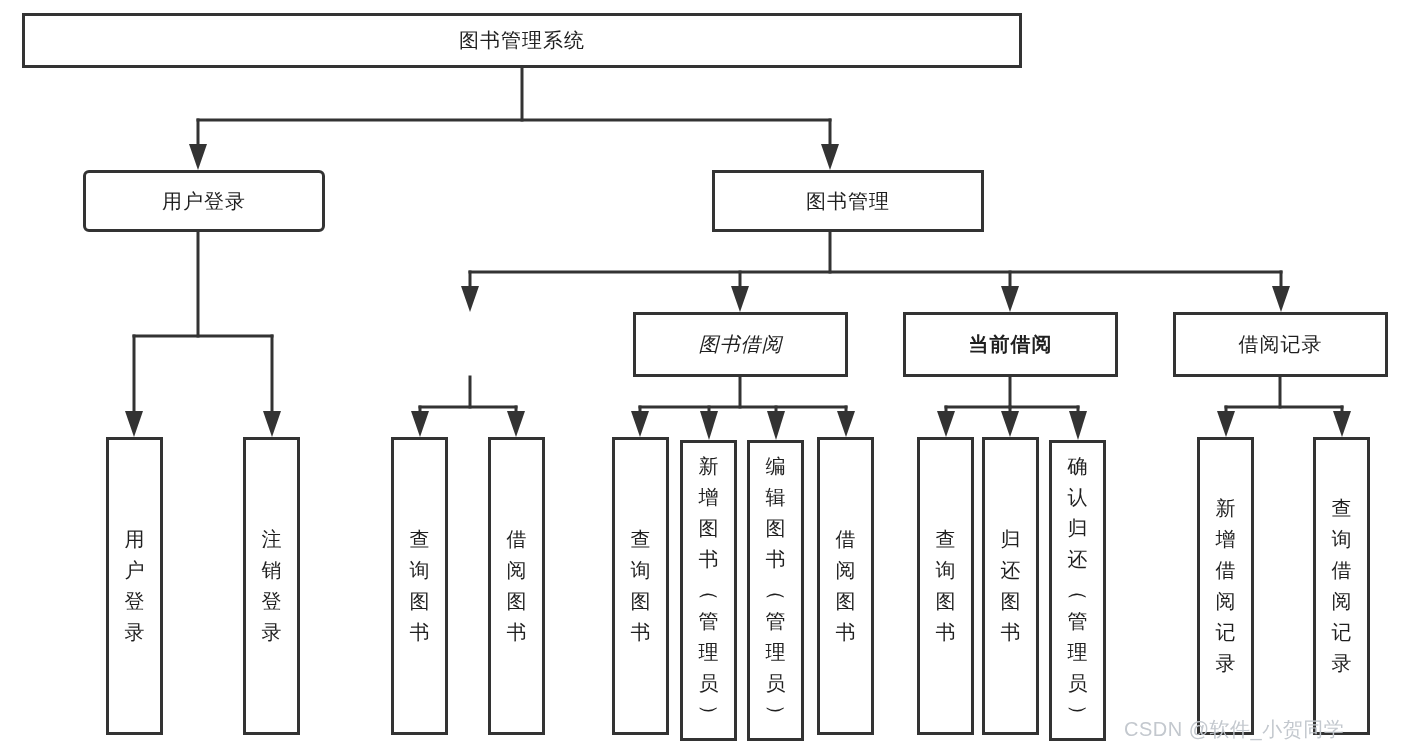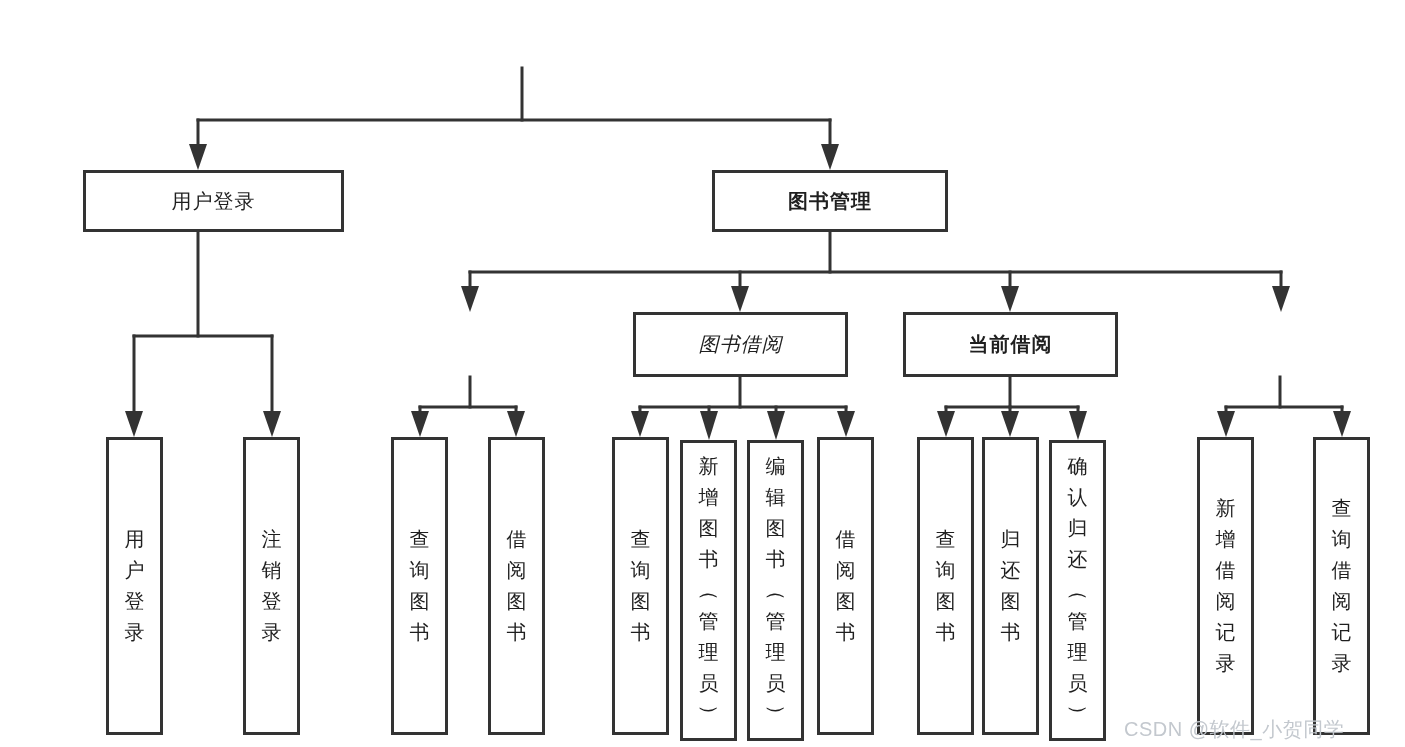--- a/index.html
+++ b/index.html
@@ -16,22 +16,22 @@
     border:3px solid #333333;color:#1f1f1f;
     display:flex;align-items:center;justify-content:center;
     font-size:20px;letter-spacing:1px;
   }
   .hbox{flex-direction:row;}
   .vbox{flex-direction:column;letter-spacing:0;}
   .vc{display:block;line-height:31px;font-size:20px;text-align:center;}
   .vc.rot{transform:rotate(90deg);}
   
   .n-root{left:22px;top:13px;width:1000px;height:55px;}
-  .n-user-login{left:83px;top:170px;width:261px;height:62px;}
-  .n-book-mgmt{left:712px;top:170px;width:236px;height:62px;font-weight:bold;}
+  .n-user-login{left:83px;top:170px;width:242px;height:62px;border-radius:6px;}
+  .n-book-mgmt{left:712px;top:170px;width:272px;height:62px;}
   .n-new-book-rec{left:363px;top:312px;width:215px;height:65px;}
   .n-book-borrow{left:633px;top:312px;width:215px;height:65px;font-style:italic;}
   .n-current-borrow{left:903px;top:312px;width:215px;height:65px;font-weight:bold;}
   .n-borrow-records{left:1173px;top:312px;width:215px;height:65px;}
   .leaf{top:437px;width:57px;height:298px;}
   .leaf.offset{top:440px;height:301px;}
   .n-a1{left:106px;} .n-a2{left:243px;}
   .n-b1{left:391px;} .n-b2{left:488px;}
   .n-c1{left:612px;} .n-c2{left:680px;} .n-c3{left:747px;} .n-c4{left:817px;}
   .n-d1{left:917px;} .n-d2{left:982px;} .n-d3{left:1049px;}
@@ -101,33 +101,39 @@
       <path class="ah" d="M1069 411 L1087 411 L1078 440 Z"></path>
 
     <path class="ln" d="M1280 377 V407"></path>
     <path class="ln" d="M1226 407 H1342"></path>
     <path class="ln" d="M1226 407 V419"></path>
       <path class="ah" d="M1217 411 L1235 411 L1226 437 Z"></path>
     <path class="ln" d="M1342 407 V419"></path>
       <path class="ah" d="M1333 411 L1351 411 L1342 437 Z"></path>
   </svg>
 
+  <div class="node hbox n-root">
+    <span>图书管理系统</span>
+  </div>
 
   <div class="node hbox n-user-login">
     <span>用户登录</span>
   </div>
   <div class="node hbox n-book-mgmt">
     <span>图书管理</span>
   </div>
 
   <div class="node hbox n-book-borrow">
     <span>图书借阅</span>
   </div>
   <div class="node hbox n-current-borrow">
     <span>当前借阅</span>
+  </div>
+  <div class="node hbox n-borrow-records">
+    <span>借阅记录</span>
   </div>
 
   <div class="node vbox leaf n-a1 vtext">
       <span class="vc">用</span>
       <span class="vc">户</span>
       <span class="vc">登</span>
       <span class="vc">录</span>
     </div>
   <div class="node vbox leaf n-a2 vtext">
       <span class="vc">注</span>

